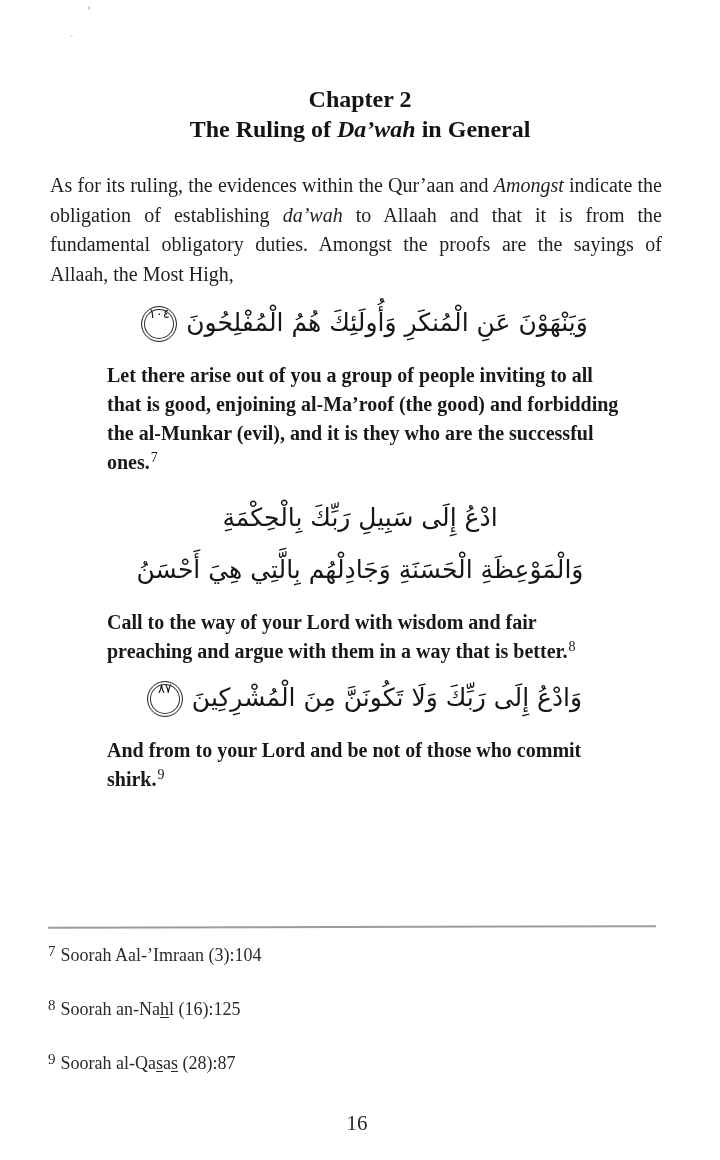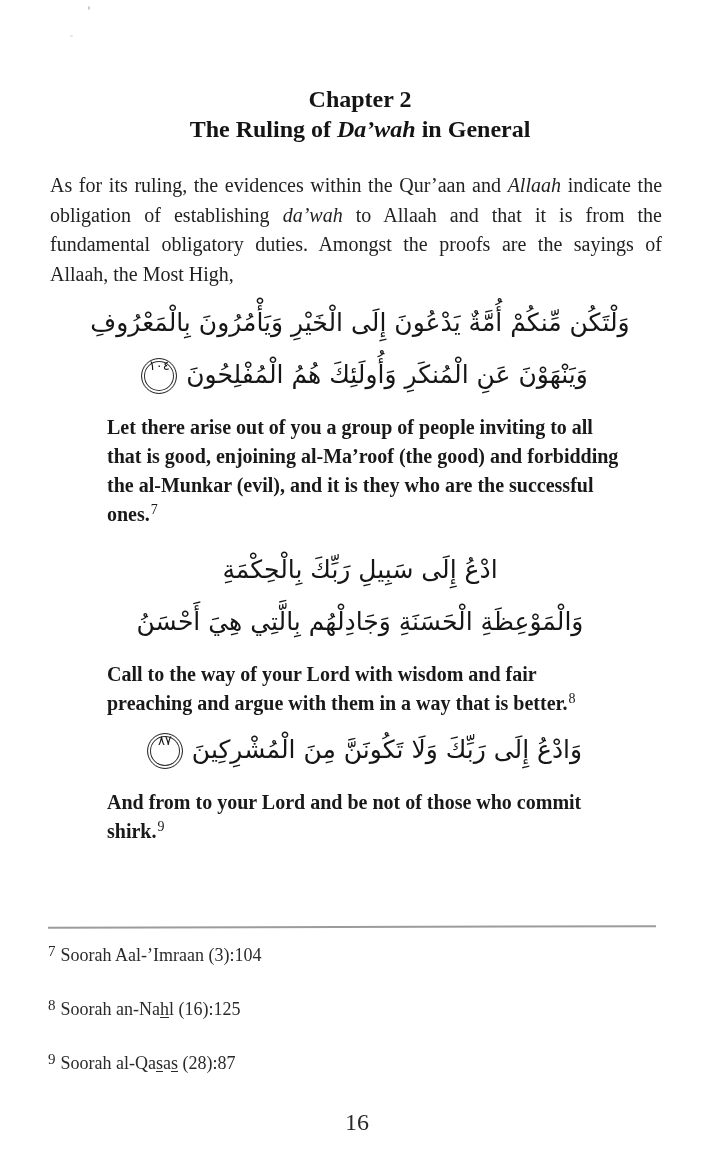--- a/index.html
+++ b/index.html
@@ -96,21 +96,21 @@
     top:-5px;
     margin-right:5px;
   }
   .u { text-decoration:underline; text-underline-offset:2px; }
   
   .page-num {
     position:absolute;
     left:0; bottom:24px;
     width:714px;
     text-align:center;
-    font-size:24px;
+    font-size:21px;
     color:#2a2a2a;
   }
   
   .speck { position:absolute; background:#c9c9c9; border-radius:50%; }
   .s1 { left:88px; top:6px; width:2px; height:4px; }
   .s2 { left:70px; top:35px; width:3px; height:2px; opacity:.5; }
 </style>
 </head>
 <body>
 
@@ -120,24 +120,23 @@
 
   <div class="chapter-head">
     <div>
       <span>Chapter 2</span>
     </div>
     <div>
       <span>The Ruling of </span><span class="it">Da’wah</span><span> in General</span>
     </div>
   </div>
 
-  <p class="intro"><span>As for its ruling, the evidences within the Qur’aan and </span><span class="it">Allaah</span><span> indicate the obligation of establishing </span><span class="it">da’wah</span><span> to Allaah and that it is from the fundamental obligatory duties. Amongst the proofs are the sayings of Allaah, the Most High,</span></p>
+  <p class="intro"><span>As for its ruling, the evidences within the Qur’aan and </span><span class="it">Amongst</span><span> indicate the obligation of establishing </span><span class="it">da’wah</span><span> to Allaah and that it is from the fundamental obligatory duties. Amongst the proofs are the sayings of Allaah, the Most High,</span></p>
 
   <div class="arabic v1">
-    <div class="arabic-line"><span>وَلْتَكُن مِّنكُمْ أُمَّةٌ يَدْعُونَ إِلَى الْخَيْرِ وَيَأْمُرُونَ بِالْمَعْرُوفِ</span></div>
     <div class="arabic-line"><span>وَيَنْهَوْنَ عَنِ الْمُنكَرِ وَأُولَئِكَ هُمُ الْمُفْلِحُونَ</span><span class="medallion">
           <span>١٠٤</span>
         </span></div>
   </div>
 
   <p class="translation"><span>Let there arise out of you a group of people inviting to all that is good, enjoining </span><span class="it">al-Ma’roof</span><span> (the good) and forbidding the </span><span class="it">al-Munkar</span><span> (evil), and it is they who are the successful ones.</span><span class="fn-ref">7</span></p>
 
   <div class="arabic v2">
     <div class="arabic-line"><span>ادْعُ إِلَى سَبِيلِ رَبِّكَ بِالْحِكْمَةِ</span></div>
     <div class="arabic-line"><span>وَالْمَوْعِظَةِ الْحَسَنَةِ وَجَادِلْهُم بِالَّتِي هِيَ أَحْسَنُ</span></div>

